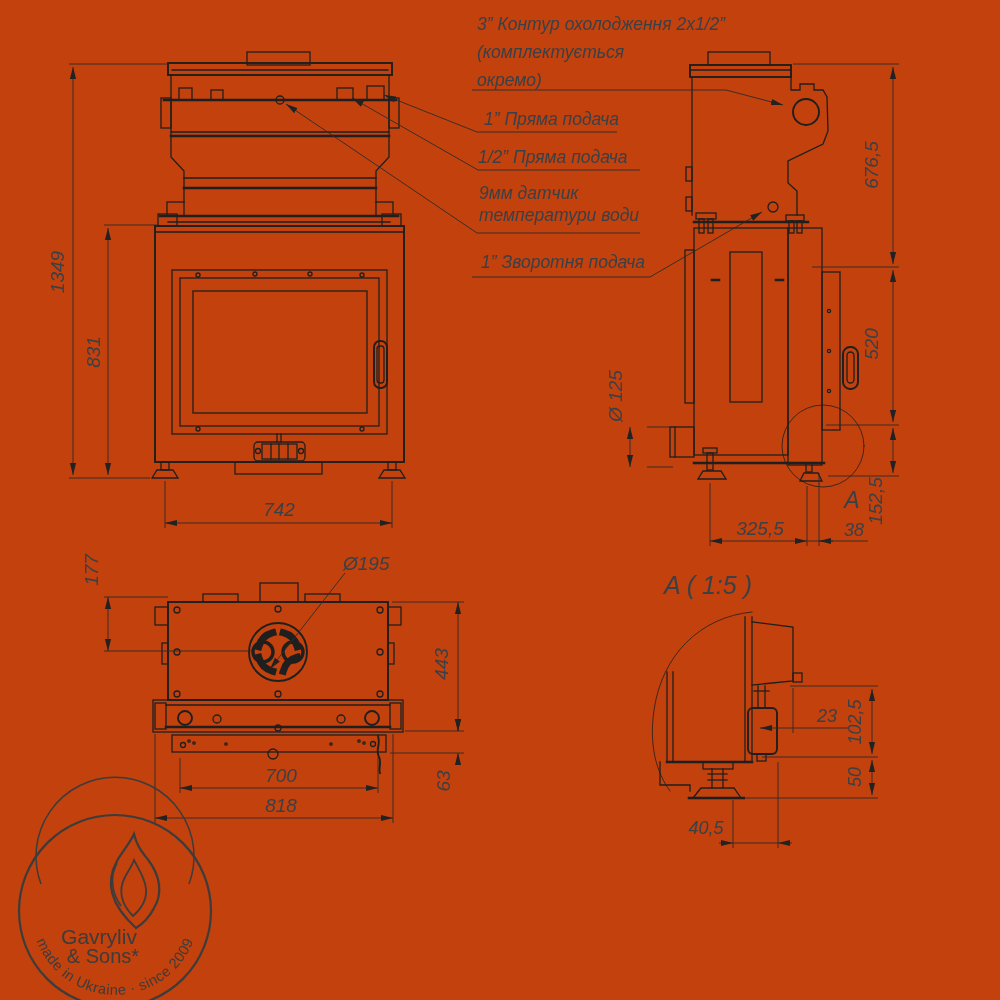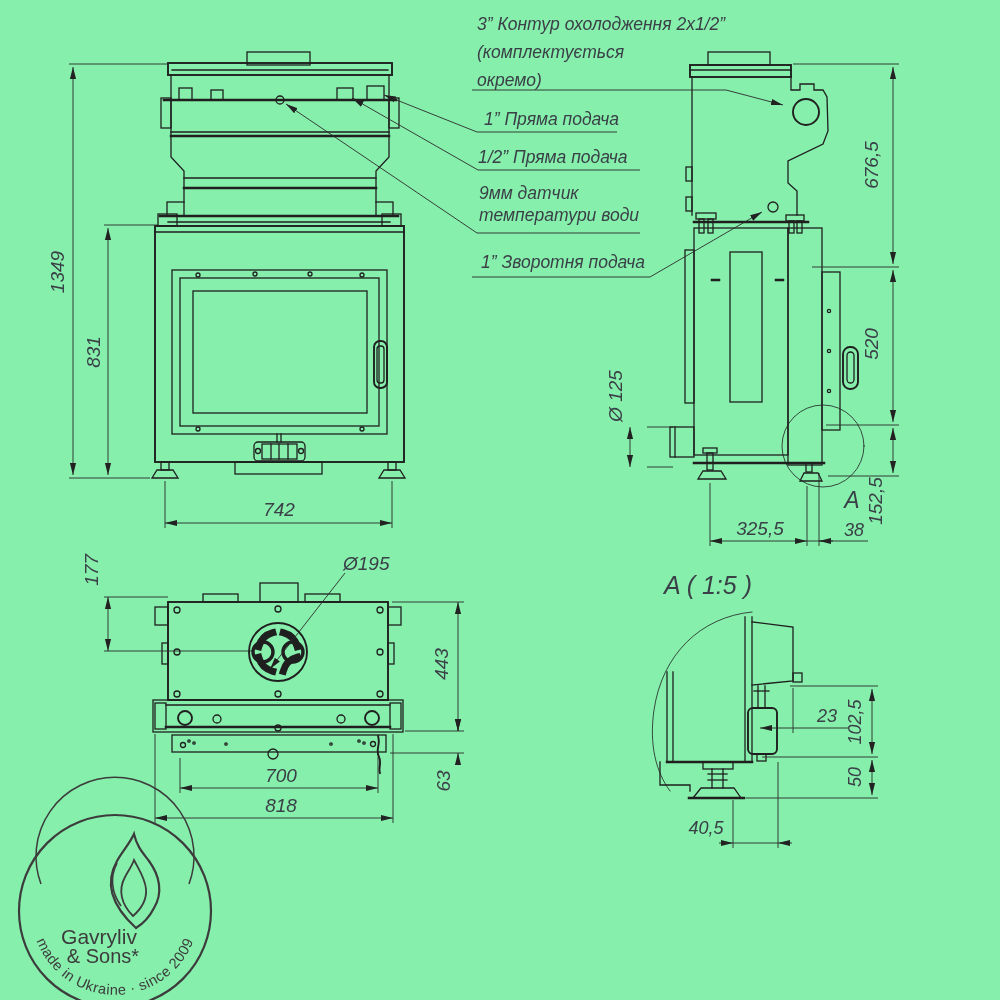--- a/index.html
+++ b/index.html
@@ -1,16 +1,16 @@
 <!DOCTYPE html>
 <html><head>
 <meta charset="utf-8">
 <style>
   html,body{margin:0;padding:0;background:#ffffff;}
-  .page{position:relative;width:1000px;height:1000px;background:#86efac;overflow:hidden;}
+  .page{position:relative;width:1000px;height:1000px;background:#c2410c;overflow:hidden;}
   svg{position:absolute;left:0;top:0;}
   .draw line,.draw rect,.draw path,.draw circle,.draw polyline{stroke:#1f1f1f;fill:none;stroke-width:1.3;stroke-linecap:square;}
   .thin{stroke-width:0.8 !important;}
   .med{stroke-width:1.9 !important;}
   .thick{stroke-width:2.5 !important;}
   .vthick{stroke-width:3.4 !important;}
   .slot{stroke-width:7 !important;}
   .dim line,.dim path,.dim polyline{stroke:#2b2b2b;fill:none;stroke-width:0.9;stroke-linecap:butt;}
   text{font-family:"Liberation Sans","DejaVu Sans",sans-serif;font-style:italic;fill:#3a4047;}
   .dtxt{font-size:19px;}

